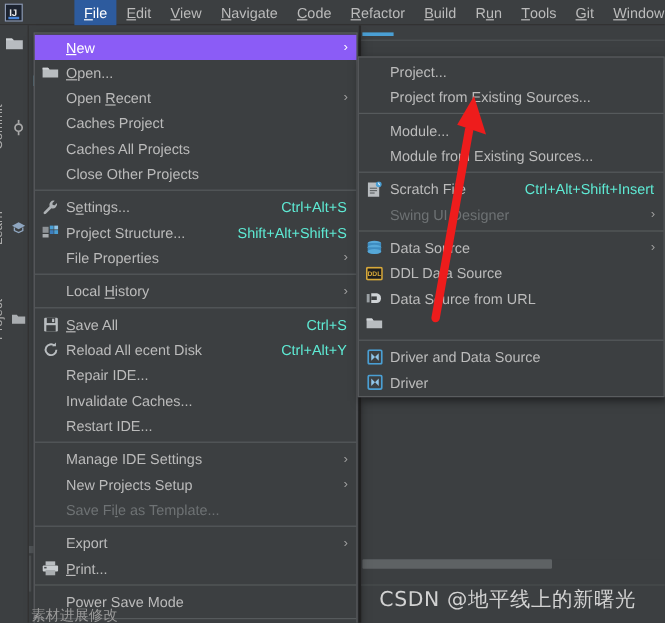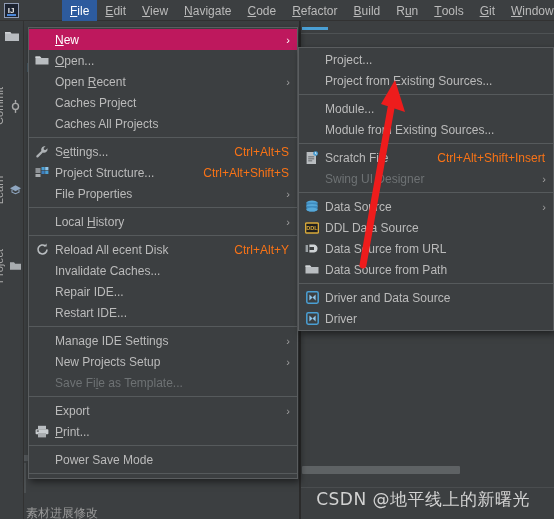--- a/index.html
+++ b/index.html
@@ -185,30 +185,30 @@
   .mi {
     position: relative;
     height: 21px;
     display: flex; align-items: center;
     padding-left: 26px; padding-right: 8px;
     font-size: 12px;
     color: #bbbbbb;
     white-space: nowrap;
   }
   .mi.selected {
-    background: #be185d;
+    background: #8b5cf6;
     color: #ffffff;
     text-align: center;
   }
   .mi.disabled { color: #6e7274; }
   .mi .label { flex: 0 0 auto; }
   .mi .spacer { flex: 1 1 auto; }
   .mi .accel {
     font-size: 12px;
-    color: #f97316;
+    color: #5eead4;
     padding-left: 18px;
   }
   .mi .arrow {
     position: absolute; right: 7px; top: 50%;
     transform: translateY(-50%);
     font-size: 11px; color: #a0a0a0;
     line-height: 1;
   }
   .mi.selected .arrow { color: #ffffff; }
   .mi .mi-icon {
@@ -364,20 +364,24 @@
         <span class="arrow">›</span>
       </div>
       <div class="mi">
         <span class="label">Caches Project</span>
         <span class="spacer"></span>
       </div>
       <div class="mi">
         <span class="label">Caches All Projects</span>
         <span class="spacer"></span>
       </div>
+      <div class="mi">
+        <span class="label">Close Other Projects</span>
+        <span class="spacer"></span>
+      </div>
       <div class="sep"></div>
       <div class="mi">
         <span class="mi-icon">
           <svg width="14" height="14" viewBox="0 0 14 14">
             <path d="M10.6 1.3 a3.6 3.6 0 0 0-4.3 4.6 L1.6 10.6 a1.1 1.1 0 0 0 1.6 1.6 L7.9 7.5 a3.6 3.6 0 0 0 4.6-4.3 L10.6 5 L8.9 4.8 L8.7 3.1 Z" fill="#aeb2b5"></path>
           </svg>
         </span>
         <span class="label">S<u class="mn">e</u>ttings...</span>
         <span class="spacer"></span>
         <span class="accel">Ctrl+Alt+S</span>
@@ -388,51 +392,64 @@
             <rect x="0.5" y="2" width="5" height="5" fill="#8e9296"></rect>
             <rect x="6.5" y="1" width="3.2" height="3.2" fill="#4a9fd4"></rect>
             <rect x="10.2" y="1" width="3.2" height="3.2" fill="#8fc4e8"></rect>
             <rect x="6.5" y="4.8" width="3.2" height="3.2" fill="#3d7ebd"></rect>
             <rect x="10.2" y="4.8" width="3.2" height="3.2" fill="#4a9fd4"></rect>
             <path d="M0.5 8 L5.5 8 L5.5 11 L0.5 11 Z" fill="#a8acaf"></path>
           </svg>
         </span>
         <span class="label">Project Structure...</span>
         <span class="spacer"></span>
-        <span class="accel">Ctrl+Alt+Shift+S</span>
+        <span class="accel">Shift+Alt+Shift+S</span>
       </div>
       <div class="mi">
         <span class="label">File Properties</span>
         <span class="spacer"></span>
         <span class="arrow">›</span>
       </div>
       <div class="sep"></div>
       <div class="mi">
         <span class="label">Local <u class="mn">H</u>istory</span>
         <span class="spacer"></span>
         <span class="arrow">›</span>
       </div>
       <div class="sep"></div>
+      <div class="mi">
+        <span class="mi-icon">
+          <svg width="13" height="13" viewBox="0 0 13 13">
+            <rect x="0.8" y="0.8" width="11.4" height="11.4" rx="1" fill="#b9bdc0"></rect>
+            <rect x="3" y="0.8" width="7" height="4.4" fill="#3c3f41"></rect>
+            <rect x="2.6" y="7" width="7.8" height="5.2" fill="#3c3f41"></rect>
+            <rect x="7.4" y="1.6" width="1.8" height="2.8" fill="#b9bdc0"></rect>
+          </svg>
+        </span>
+        <span class="label"><u class="mn">S</u>ave All</span>
+        <span class="spacer"></span>
+        <span class="accel">Ctrl+S</span>
+      </div>
       <div class="mi">
         <span class="mi-icon">
           <svg width="13" height="13" viewBox="0 0 13 13">
             <path d="M11 6.5 a4.5 4.5 0 1 1-1.6-3.5" fill="none" stroke="#b9bdc0" stroke-width="1.6"></path>
             <path d="M10.6 0.5 L10.6 3.6 L7.5 3.6 Z" fill="#b9bdc0"></path>
           </svg>
         </span>
         <span class="label">Reload All ecent Disk</span>
         <span class="spacer"></span>
         <span class="accel">Ctrl+Alt+Y</span>
       </div>
       <div class="mi">
+        <span class="label">Repair IDE...</span>
+        <span class="spacer"></span>
+      </div>
+      <div class="mi">
         <span class="label">Invalidate Caches...</span>
-        <span class="spacer"></span>
-      </div>
-      <div class="mi">
-        <span class="label">Repair IDE...</span>
         <span class="spacer"></span>
       </div>
       <div class="mi">
         <span class="label">Restart IDE...</span>
         <span class="spacer"></span>
       </div>
       <div class="sep"></div>
       <div class="mi">
         <span class="label">Manage IDE Settings</span>
         <span class="spacer"></span>
@@ -549,21 +566,20 @@
         <span class="label">Data Source from URL</span>
         <span class="spacer"></span>
       </div>
       <div class="mi">
         <span class="mi-icon">
           <svg width="14" height="13" viewBox="0 0 14 13">
             <path d="M0.5 2.5 L5 2.5 L6.3 4 L13.5 4 L13.5 10.5 L0.5 10.5 Z" fill="#b9bdc0"></path>
             <path d="M0.5 2.5 L5 2.5 L6.3 4 L0.5 4 Z" fill="#d2d5d8"></path>
           </svg>
         </span>
-        <span class="label">Data Source from Path</span>
         <span class="spacer"></span>
       </div>
       <div class="sep"></div>
       <div class="mi">
         <span class="mi-icon">
           <svg width="13" height="13" viewBox="0 0 13 13">
             <rect x="0.8" y="0.8" width="11.4" height="11.4" rx="1.4" fill="none" stroke="#4a9fd4" stroke-width="1.5"></rect>
             <path d="M3.4 3.4 L6.5 6.5 L3.4 9.6 Z" fill="#8fc4e8"></path>
             <path d="M9.6 3.4 L6.5 6.5 L9.6 9.6 Z" fill="#8fc4e8"></path>
           </svg>

